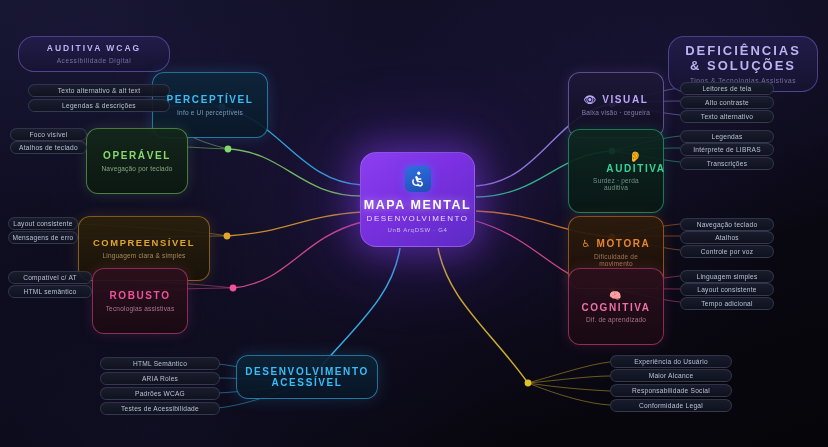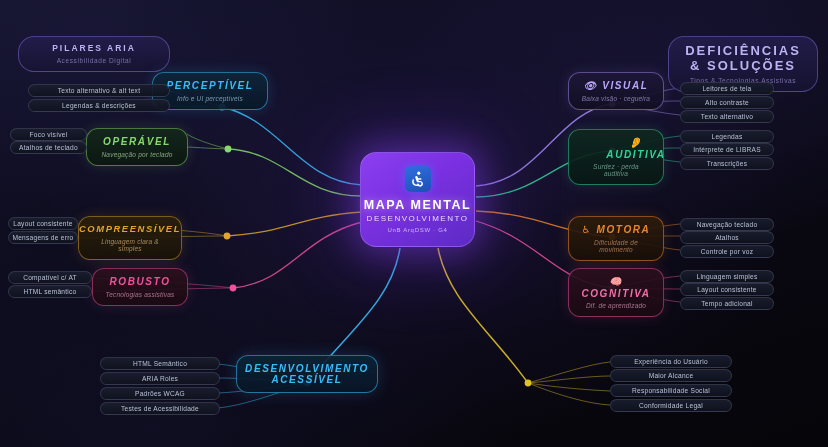--- a/index.html
+++ b/index.html
@@ -37,21 +37,21 @@
     border:1px solid rgba(190,150,255,.35);}
   #center .title{font-size:12.5px;font-weight:bold;color:#fff;letter-spacing:1.6px;
     text-shadow:0 0 8px rgba(255,255,255,.5);}
   #center .sub{font-size:8px;color:#e8dcff;letter-spacing:1.5px;margin-top:2px;}
   #center .meta{font-size:6px;color:#cbb6f2;letter-spacing:.7px;margin-top:4px;}
   #center .glyph{width:26px;height:26px;border-radius:6px;
     background:linear-gradient(160deg,#2f6fe0,#1e4fb5);display:flex;align-items:center;
     justify-content:center;margin-bottom:6px;box-shadow:0 0 10px rgba(60,120,255,.6);}
 
   
-  .branch{padding:7px 12px;min-width:96px;border-width:1px;border-style:solid;font-style:italic;}
+  .branch{padding:21px 12px;min-width:96px;border-width:1px;border-style:solid;}
   .branch .t{font-size:10px;}
   .branch .s{font-size:6.5px;}
   .leaf{position:absolute;box-sizing:border-box;border-radius:9px;
     display:flex;align-items:center;justify-content:center;text-align:center;
     font-size:6.6px;letter-spacing:.25px;height:13px;
     border:1px solid rgba(120,130,165,.30);
     background:linear-gradient(180deg,rgba(26,30,46,.92),rgba(16,19,31,.92));
     color:#b9c2d6;}
 </style>
 </head>
@@ -116,21 +116,21 @@
     <circle cx="233" cy="288" r="3.4" fill="#f0519a"></circle>
     <circle cx="612" cy="104" r="3.4" fill="#a78bfa"></circle>
     <circle cx="612" cy="151" r="3.4" fill="#34d399"></circle>
     <circle cx="612" cy="237" r="3.4" fill="#e8852a"></circle>
     <circle cx="612" cy="288" r="3.4" fill="#f0519a"></circle>
     <circle cx="307" cy="383" r="3.4" fill="#38bdf8"></circle>
     <circle cx="528" cy="383" r="3.4" fill="#e0c02a"></circle>
   </svg>
 
   <div class="node legend" style="left:18px;top:36px;width:152px;">
-    <div class="t">PILARES ARIA</div>
+    <div class="t">AUDITIVA WCAG</div>
     <div class="s">Acessibilidade Digital</div>
   </div>
   <div class="node legend" style="left:668px;top:36px;width:150px;">
     <div class="t" style="font-size:13px;">DEFICIÊNCIAS &amp; SOLUÇÕES</div>
     <div class="s">Tipos &amp; Tecnologias Assistivas</div>
   </div>
 
   <div class="node" id="center">
     <div class="glyph">
       <svg width="18" height="18" viewBox="0 0 24 24" fill="#fff">
@@ -151,21 +151,21 @@
   <div class="leaf" style="left:28px;top:84px;width:142px;">Texto alternativo &amp; alt text</div>
   <div class="leaf" style="left:28px;top:99px;width:142px;">Legendas &amp; descrições</div>
 
   <div class="node branch" style="left:86px;top:128px;width:102px;border-color:rgba(134,217,106,.5);background:linear-gradient(180deg,rgba(20,40,26,.92),rgba(12,24,16,.92));box-shadow:0 0 14px rgba(134,217,106,.15);">
     <div class="t" style="color:#86d96a;">OPERÁVEL</div>
     <div class="s" style="color:#9ec394;">Navegação por teclado</div>
   </div>
   <div class="leaf" style="left:10px;top:128px;width:77px;">Foco visível</div>
   <div class="leaf" style="left:10px;top:141px;width:77px;">Atalhos de teclado</div>
 
-  <div class="node branch" style="left:78px;top:216px;width:104px;border-color:rgba(224,165,42,.5);background:linear-gradient(180deg,rgba(44,32,12,.92),rgba(26,19,8,.92));box-shadow:0 0 14px rgba(224,165,42,.15);justify-content:center;">
+  <div class="node branch" style="left:78px;top:216px;width:132px;border-color:rgba(224,165,42,.5);background:linear-gradient(180deg,rgba(44,32,12,.92),rgba(26,19,8,.92));box-shadow:0 0 14px rgba(224,165,42,.15);justify-content:center;">
     <div class="t" style="color:#e0a52a;font-size:9.4px;">COMPREENSÍVEL</div>
     <div class="s" style="color:#c6a46c;">Linguagem clara &amp; simples</div>
   </div>
   <div class="leaf" style="left:8px;top:217px;width:70px;">Layout consistente</div>
   <div class="leaf" style="left:8px;top:231px;width:70px;">Mensagens de erro</div>
 
   <div class="node branch" style="left:92px;top:268px;width:96px;border-color:rgba(240,81,154,.5);background:linear-gradient(180deg,rgba(44,16,30,.92),rgba(26,10,18,.92));box-shadow:0 0 14px rgba(240,81,154,.15);">
     <div class="t" style="color:#f0519a;">ROBUSTO</div>
     <div class="s" style="color:#c98aa6;">Tecnologias assistivas</div>
   </div>

